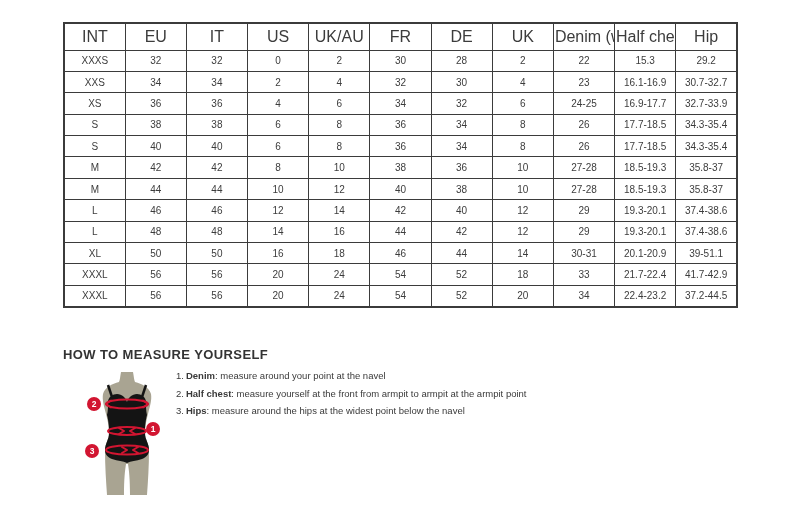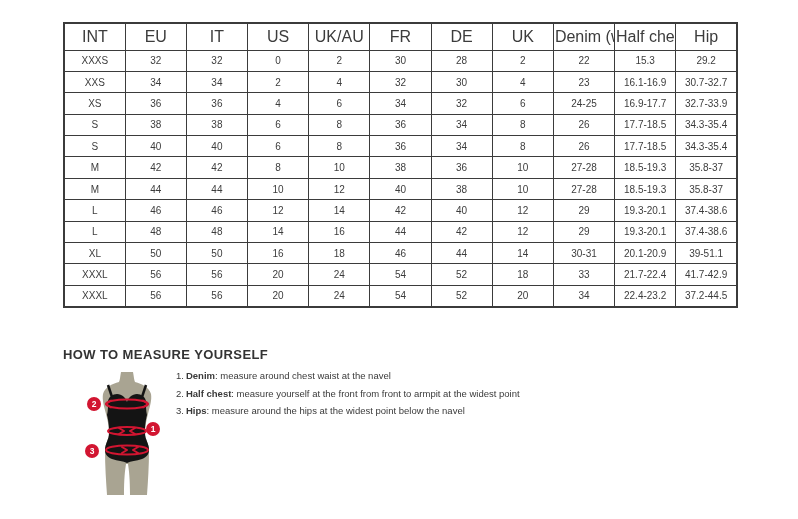--- a/index.html
+++ b/index.html
@@ -279,18 +279,18 @@
         <text x="12" y="36">2</text>
         <circle cx="71" cy="58" r="7" fill="#d21531"></circle>
         <text x="71" y="61">1</text>
         <circle cx="10" cy="80" r="7" fill="#d21531"></circle>
         <text x="10" y="83">3</text>
       </g>
     </svg>
   </div>
 
   <ol class="measure-list" id="measure-list">
-      <li><span class="num">1.</span><span class="lbl">Denim</span><span class="txt">: measure around chest waist at the navel</span></li>
-      <li><span class="num">2.</span><span class="lbl">Half chest</span><span class="txt">: measure yourself at the front from front to armpit at the widest point</span></li>
+      <li><span class="num">1.</span><span class="lbl">Denim</span><span class="txt">: measure around your point at the navel</span></li>
+      <li><span class="num">2.</span><span class="lbl">Half chest</span><span class="txt">: measure yourself at the front from armpit to armpit at the armpit point</span></li>
       <li><span class="num">3.</span><span class="lbl">Hips</span><span class="txt">: measure around the hips at the widest point below the navel</span></li>
     </ol>
 
 </div>
 
 </body></html>

